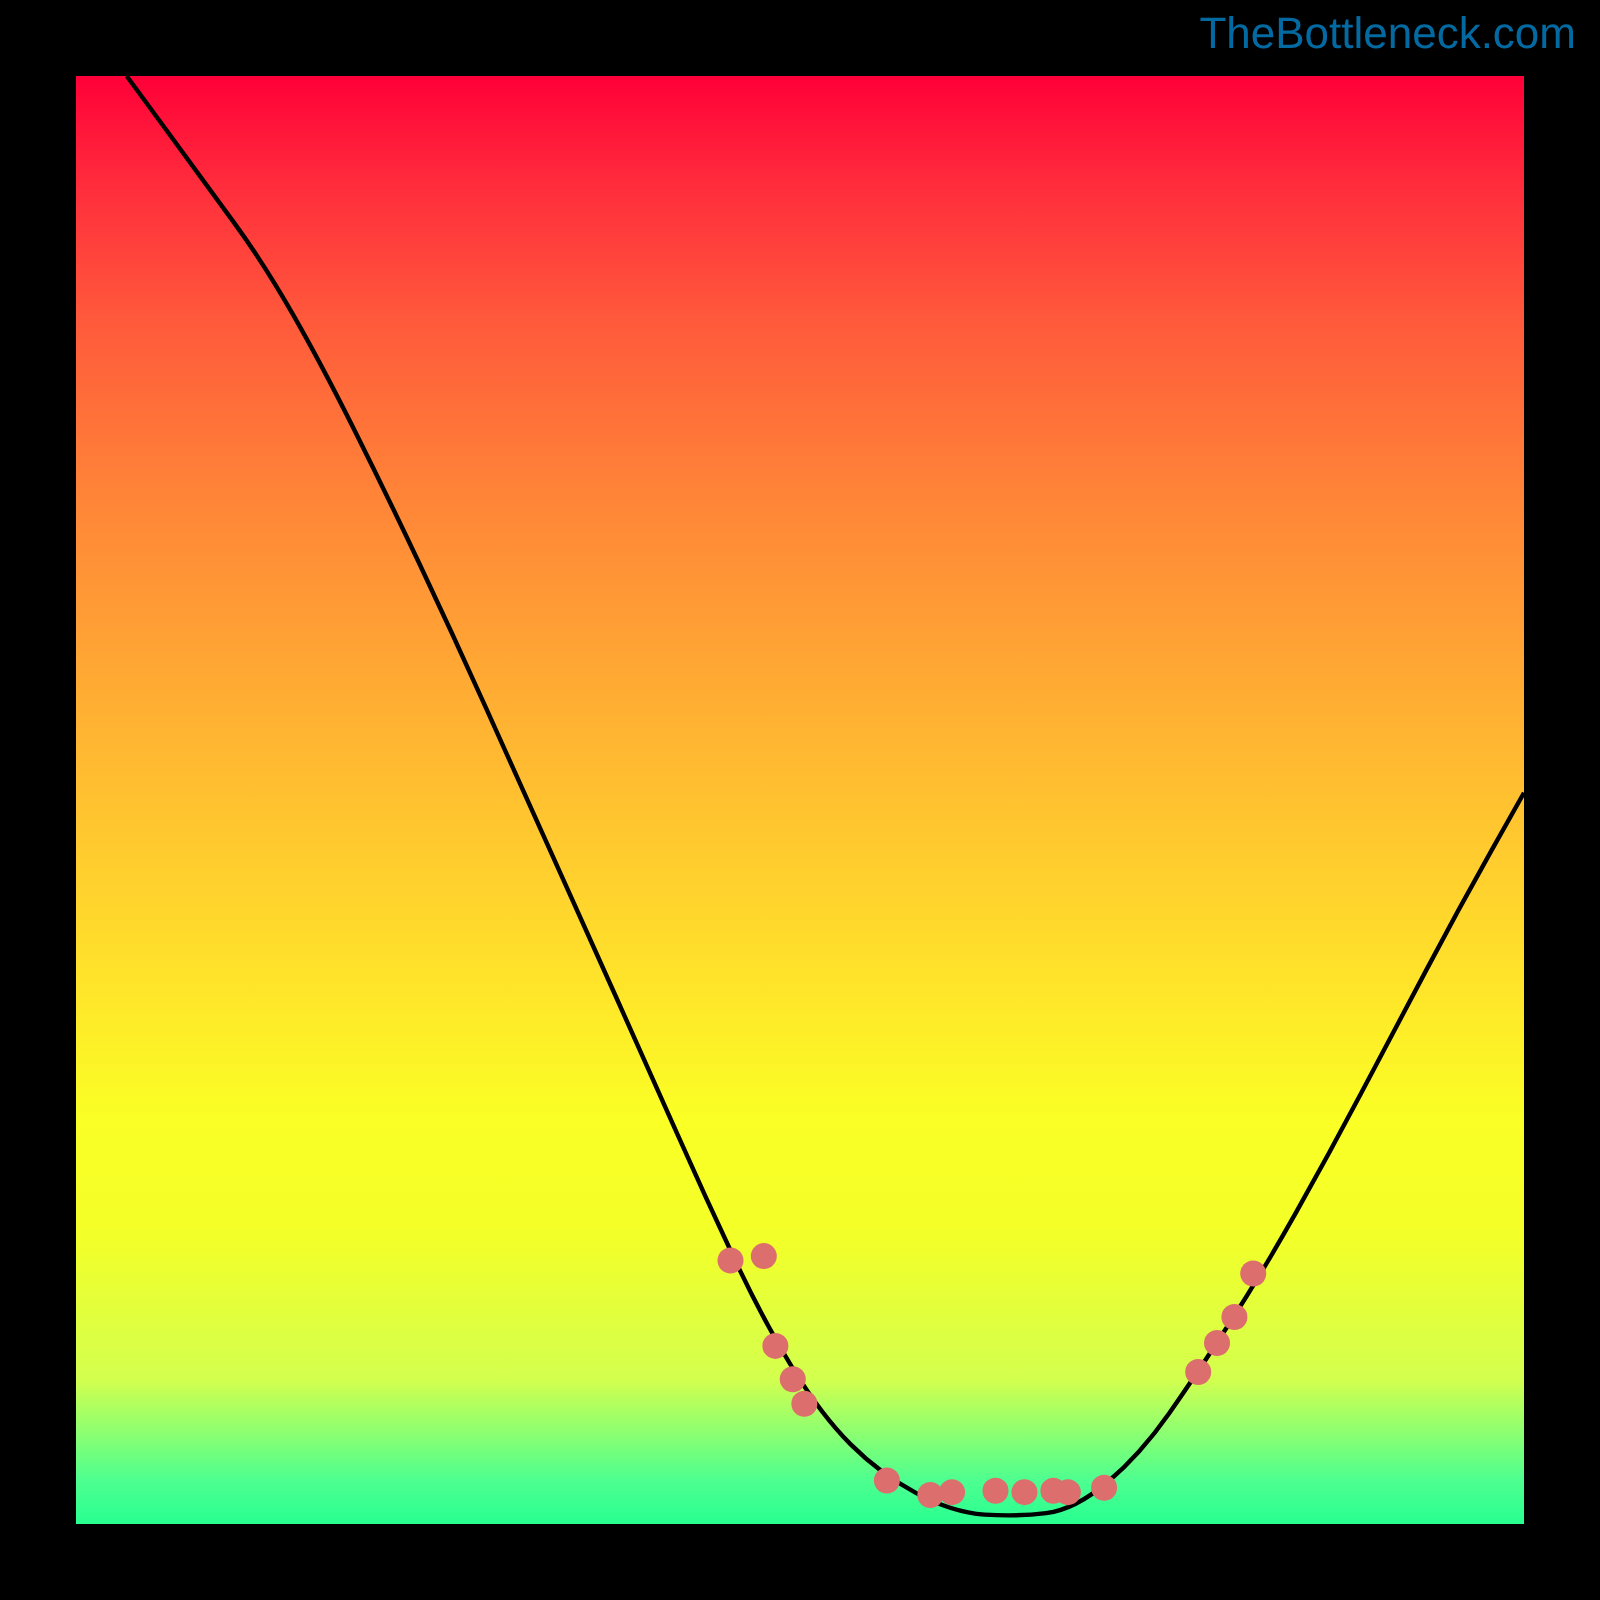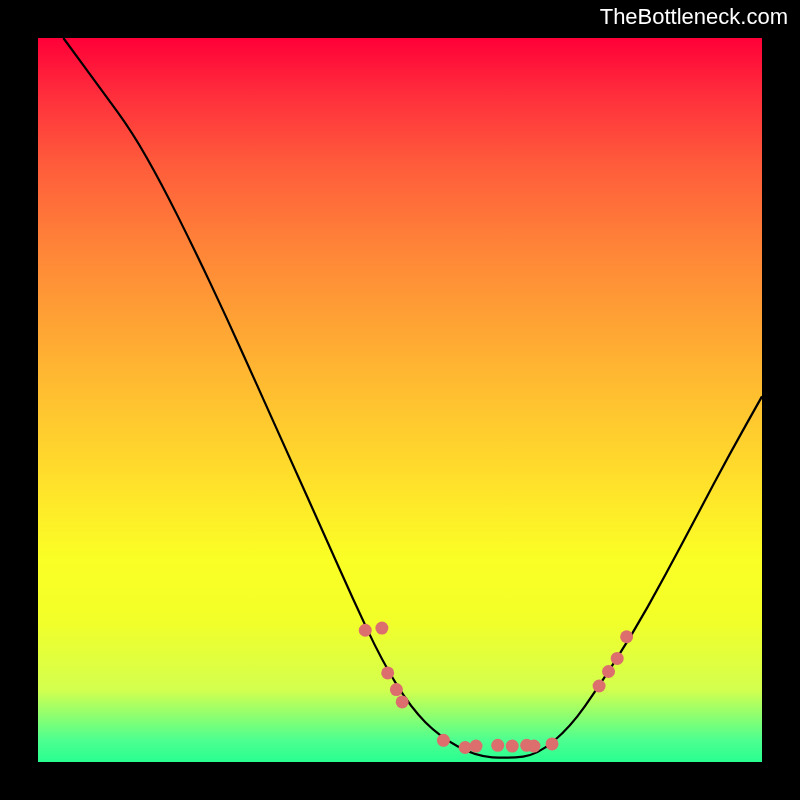--- a/index.html
+++ b/index.html
@@ -8,21 +8,21 @@
     height: 800px;
     background: #000000;
     position: relative;
     font-family: Arial, sans-serif;
     overflow: hidden;
   }
   .source-label {
     position: absolute;
     top: 4px;
     right: 12px;
-    color: #ffffff;
+    color: #0369a1;
     font-size: 22px;
     font-weight: 500;
   }
   .plot-area {
     position: absolute;
     left: 38px;
     top: 38px;
     width: 724px;
     height: 724px;
     background: linear-gradient(to bottom,

